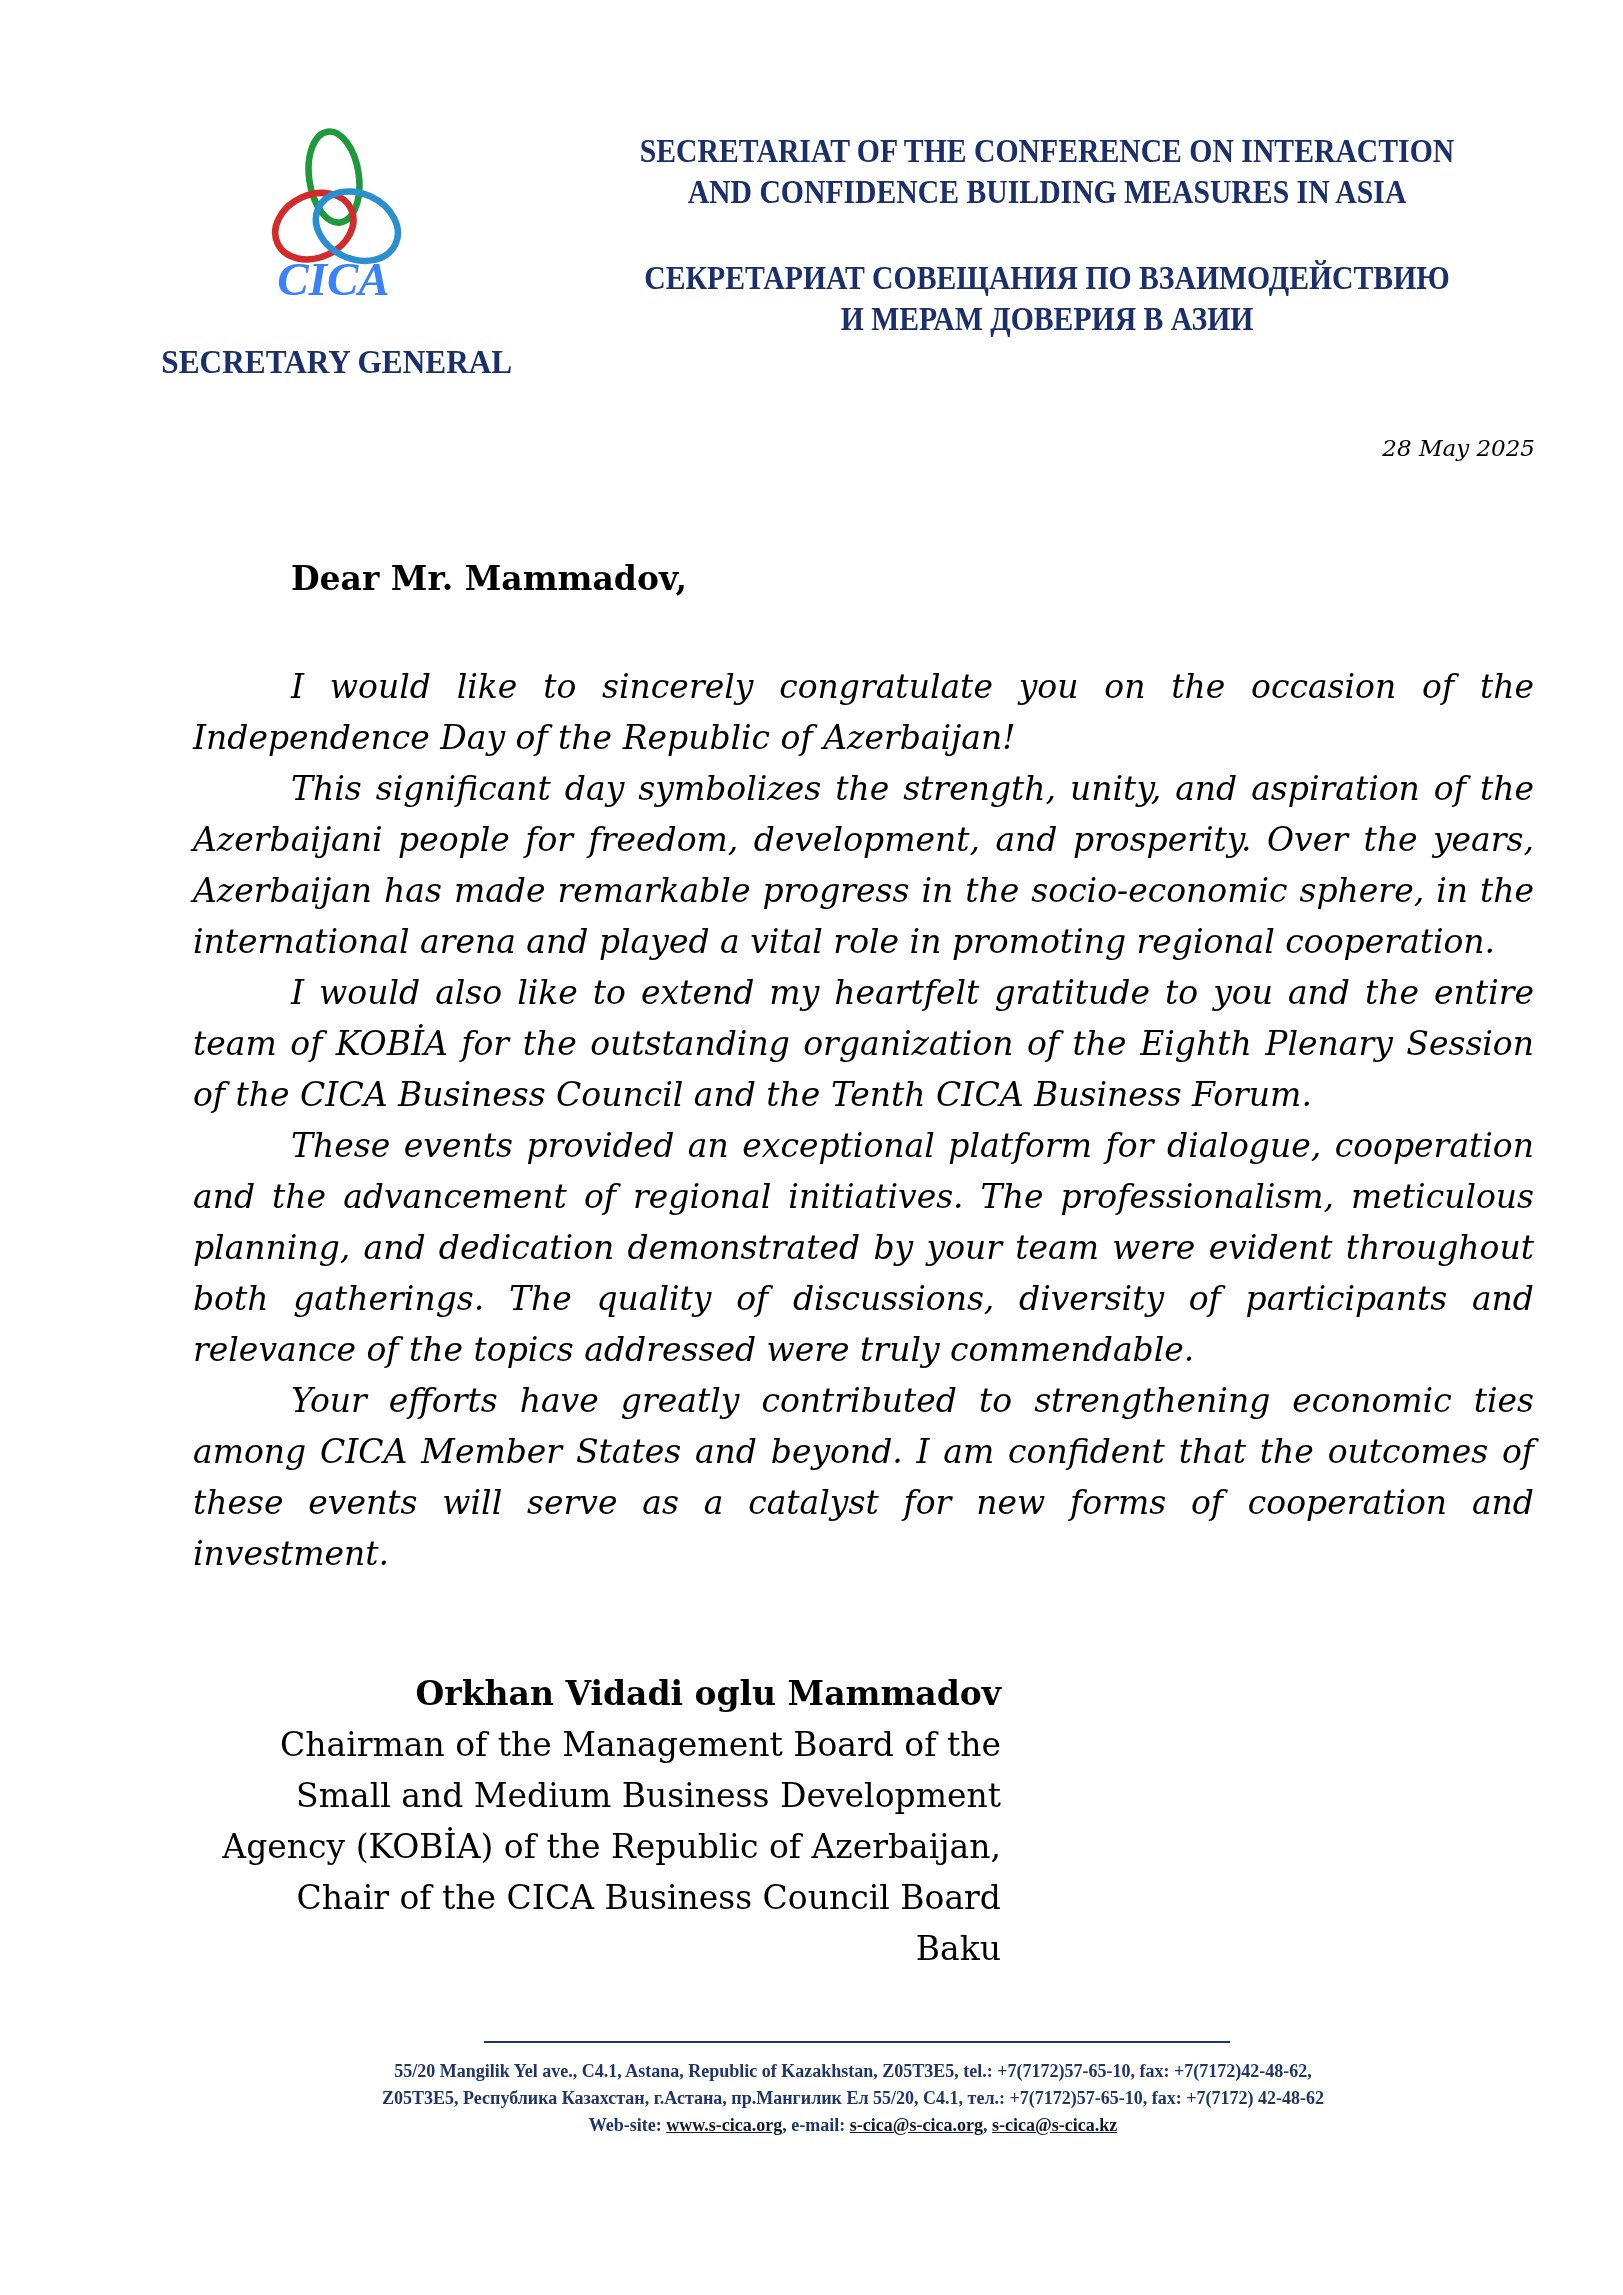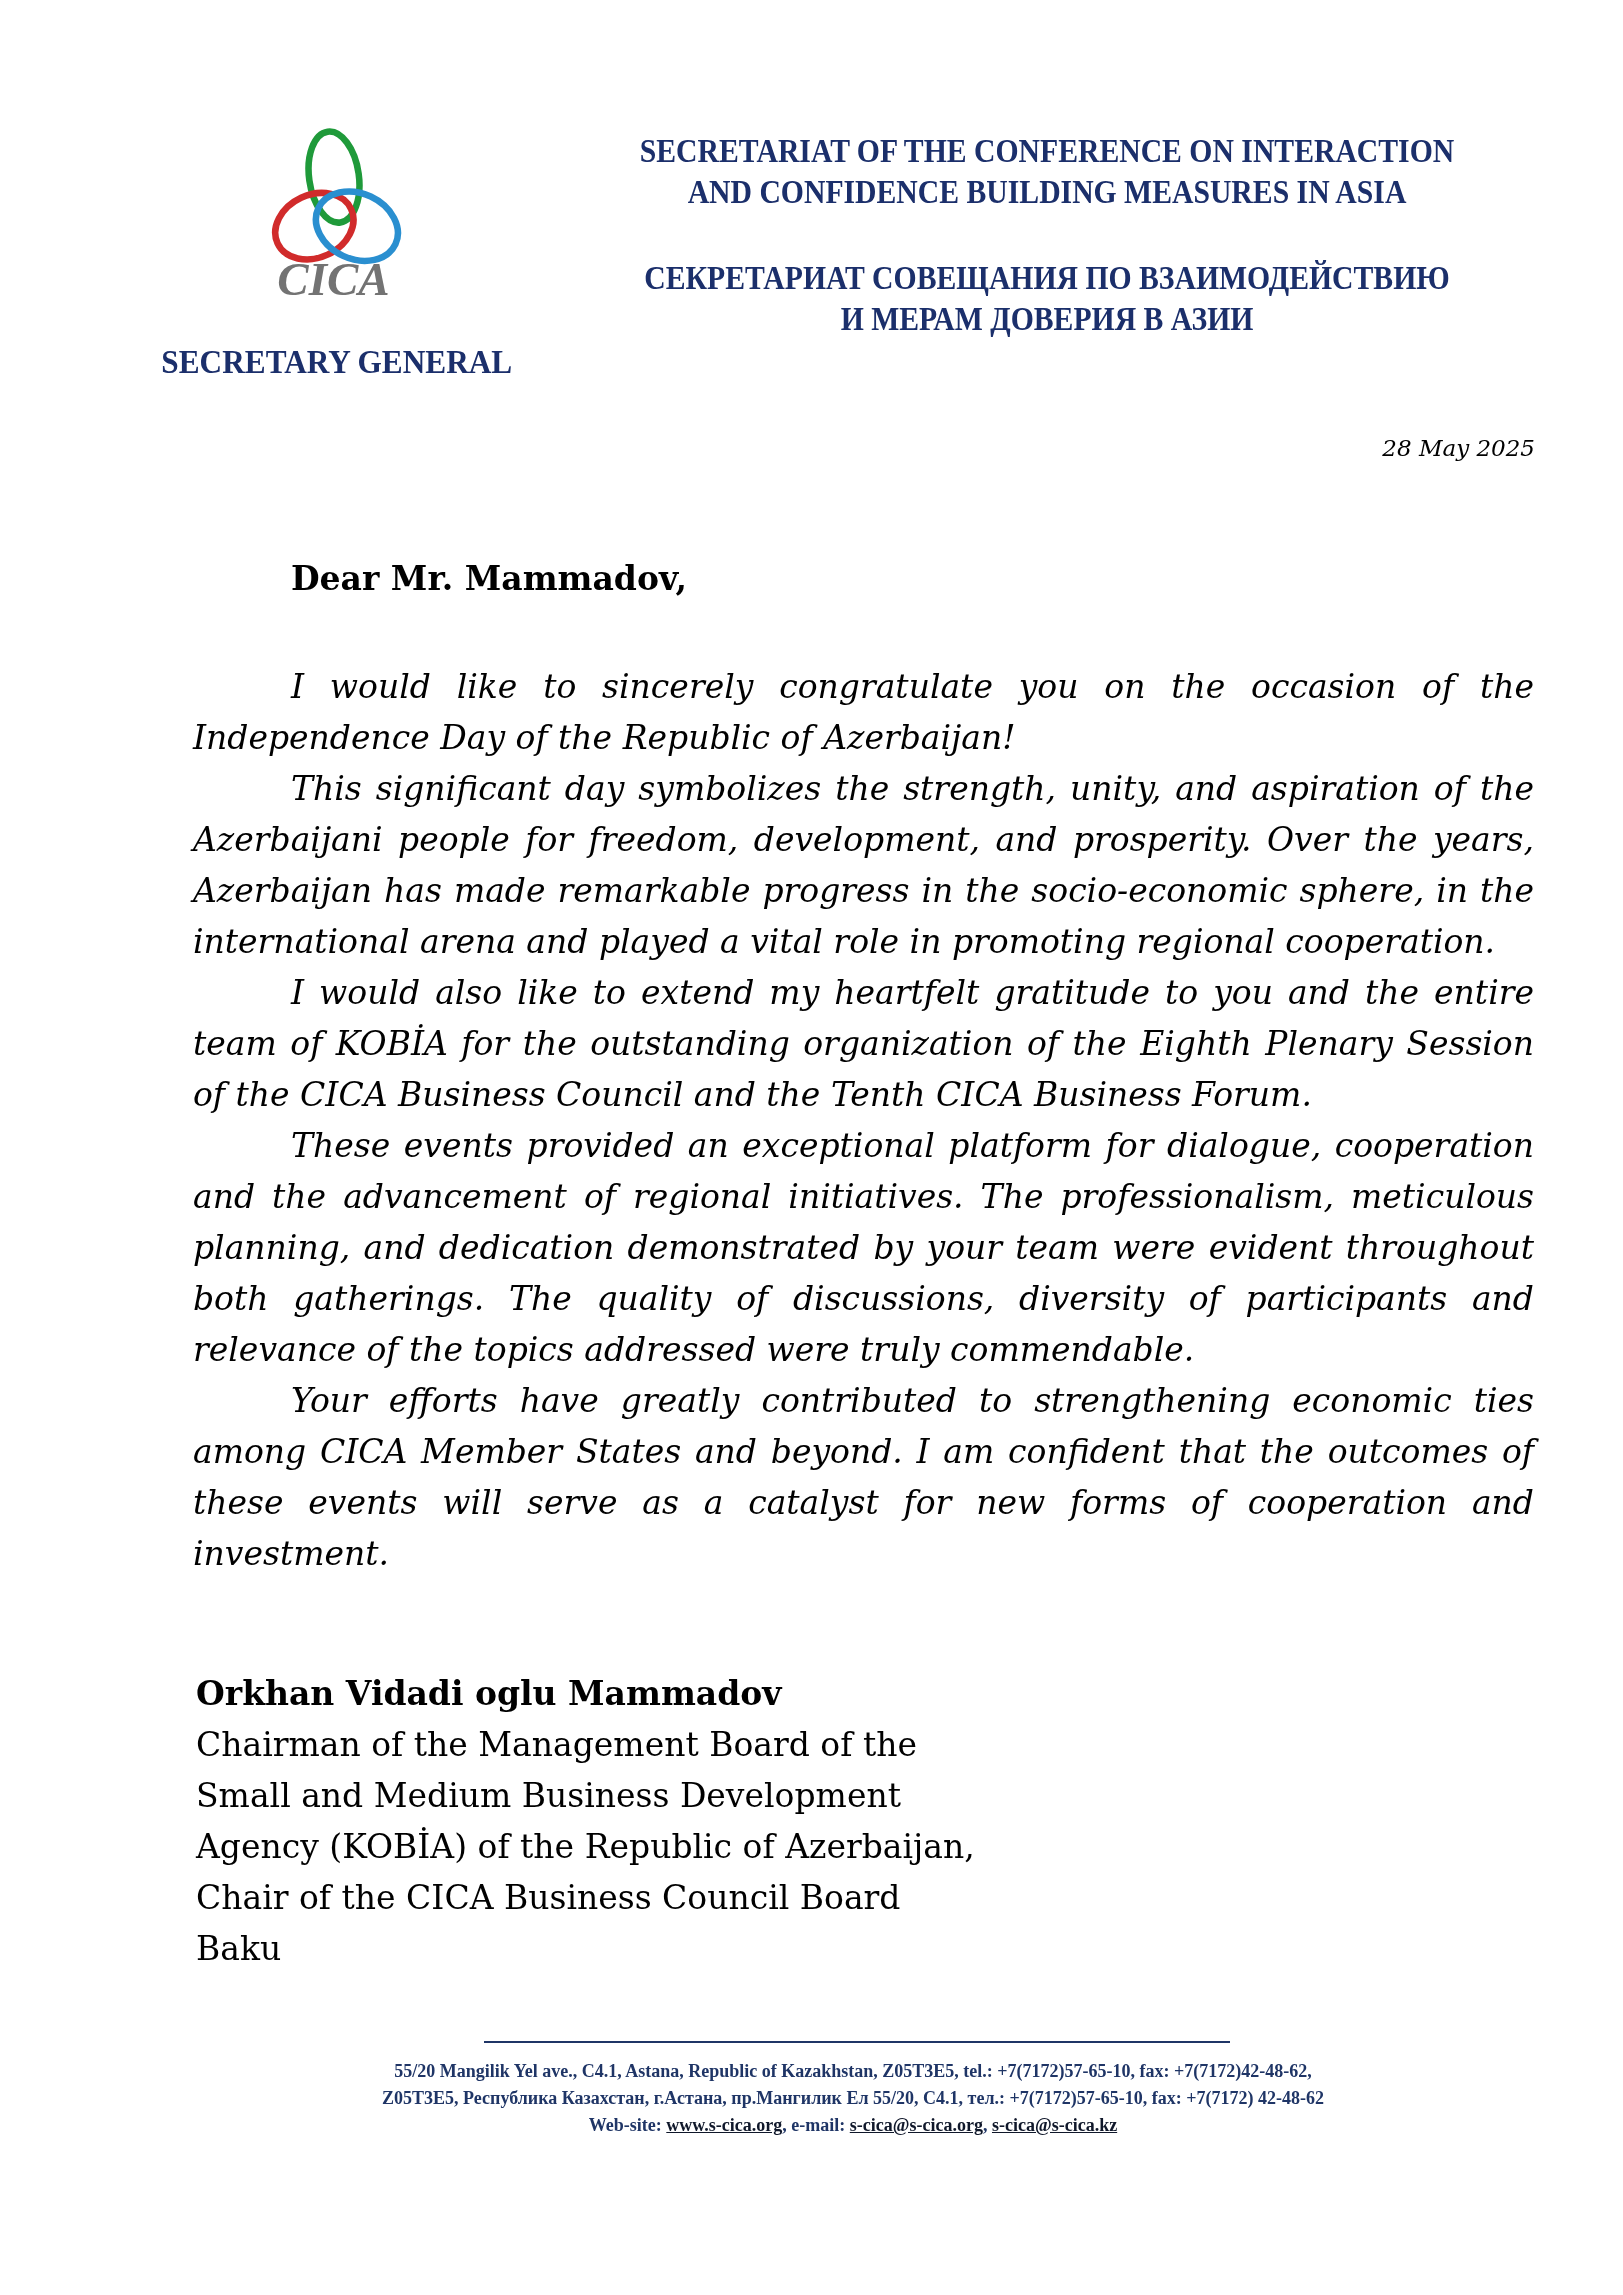--- a/index.html
+++ b/index.html
@@ -6,30 +6,30 @@
     body { width: 1623px; height: 2295px; position: relative; overflow: hidden;
       font-family: "DejaVu Serif", "Liberation Serif", serif; color: #000; }
     .hdr-en, .hdr-ru { position: absolute; left: 563px; width: 968px; text-align: center;
       font-family: "Liberation Serif", serif; font-weight: bold; font-size: 33px; line-height: 41px;
       color: #1b2f6b; transform: scaleX(0.9); transform-origin: center; }
     .hdr-en { top: 131px; }
     .hdr-ru { top: 258px; }
     .logo { position: absolute; left: 252px; top: 128px; width: 164px; height: 144px; }
     .logo-text { position: absolute; left: 265px; top: 252px; width: 137px; text-align: center;
       font-family: "Liberation Serif", serif; font-style: italic; font-weight: bold; font-size: 47px;
-      color: #737373; }
+      color: #3b82f6; }
     .secgen { position: absolute; left: 150px; top: 343px; width: 406px; text-align: center;
       font-family: "Liberation Serif", serif; font-weight: bold; font-size: 34px; color: #1b2f6b;
       transform: scaleX(0.92); transform-origin: left; }
     .date { position: absolute; right: 88px; top: 435px; font-style: italic; font-size: 23px; }
     .salutation { position: absolute; left: 291px; top: 559px; font-weight: bold; font-size: 33px; }
     .body-text { position: absolute; left: 193px; width: 1341px; top: 661px;
       font-size: 33px; line-height: 51px; text-align: justify; font-style: italic; }
     .body-text p { margin: 0; text-indent: 98px; }
-    .signature { position: absolute; left: 196px; width: 805px; top: 1668px; text-align: left;
+    .signature { position: absolute; left: 196px; width: 805px; top: 1668px; text-align: right;
       font-size: 33px; line-height: 51px; }
     .sig-name { font-weight: bold; }
     .footer-rule { position: absolute; left: 484px; width: 746px; top: 2041px; height: 2px; background: #1f3566; }
     .footer { position: absolute; left: 150px; width: 1406px; top: 2043px; text-align: center;
       font-family: "Liberation Serif", serif; font-weight: bold; font-size: 18px; line-height: 27px;
       color: #1f3566; margin-top: 15px; }
     .footer a { color: #0f172a; text-decoration: underline; }
   </style>
 </head>
 <body>

